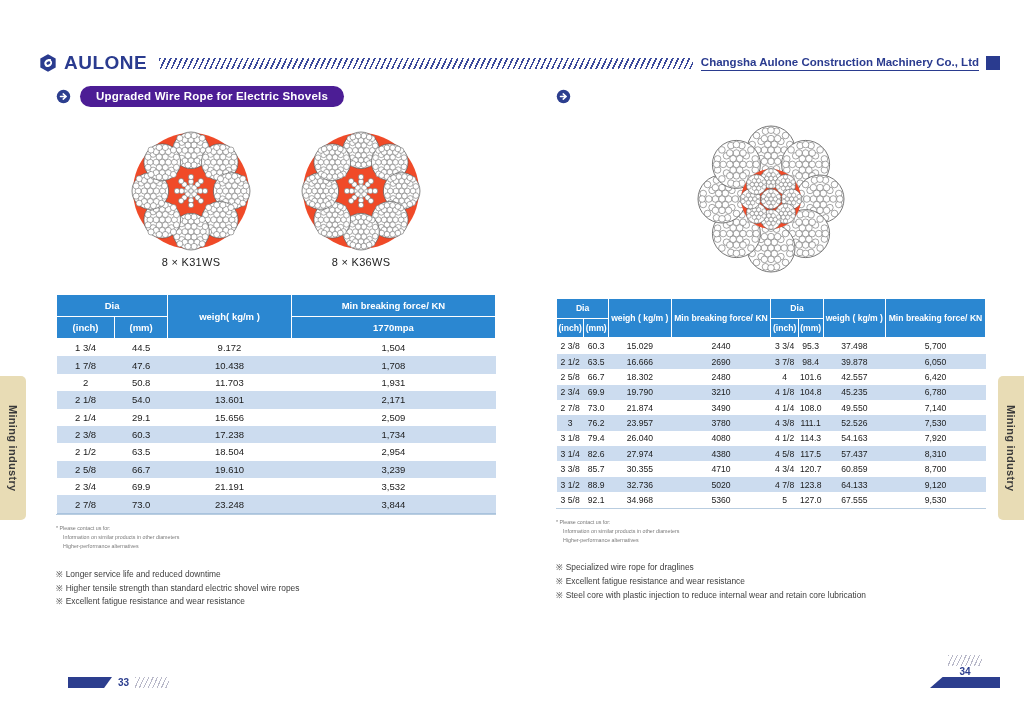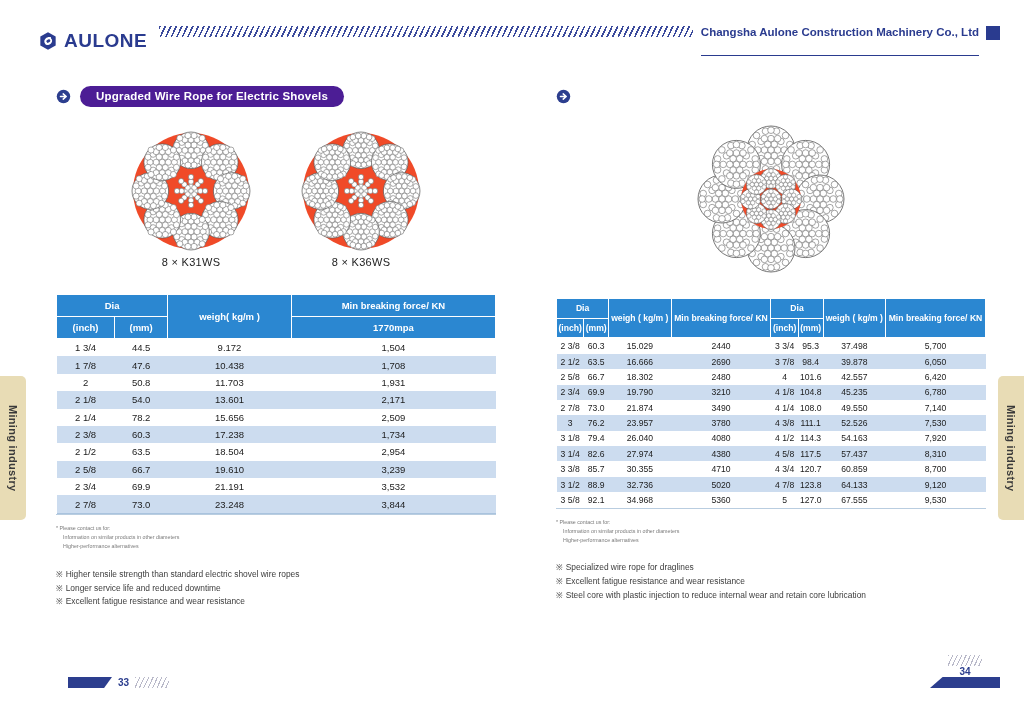--- a/index.html
+++ b/index.html
@@ -5,21 +5,21 @@
   * { box-sizing: border-box; margin: 0; padding: 0; }
   html, body {
     width: 1024px; height: 724px;
     background: #ffffff;
     font-family: "Liberation Sans", sans-serif;
     overflow: hidden;
   }
   .page { position: relative; width: 1024px; height: 724px; background: #fff; }
 
   
-  .header { position: absolute; top: 26px; left: 0; width: 1024px; height: 30px; display: flex; }
+  .header { position: absolute; top: 48px; left: 0; width: 1024px; height: 30px; display: flex; align-items: center; }
   .logo-wrap { display: flex; align-items: center; margin-left: 38px; }
   .logo-mark { width: 20px; height: 20px; position: relative; }
   .logo-text { font-size: 19px; font-weight: bold; color: #2a3b8f; letter-spacing: 0.5px; margin-left: 6px; font-family: "Liberation Sans", sans-serif; }
   .hatch { flex: 1; height: 11px; margin: 0 8px 0 12px; position: relative; overflow: hidden; }
   .hatch::before {
     content: ""; position: absolute; inset: 0;
     background: repeating-linear-gradient(115deg, #3b4a9c 0px, #3b4a9c 1.6px, rgba(255,255,255,0) 1.6px, rgba(255,255,255,0) 5px);
   }
   .company { font-size: 11.5px; font-weight: bold; color: #2a3b8f; white-space: nowrap; padding-bottom: 2px; border-bottom: 1.5px solid #2a3b8f; }
   .header-sq { width: 14px; height: 14px; background: #2a3b8f; margin-left: 7px; margin-right: 24px; }
@@ -862,21 +862,21 @@
               <td>1,931</td>
             </tr>
             <tr>
               <td>2 1/8</td>
               <td>54.0</td>
               <td>13.601</td>
               <td>2,171</td>
             </tr>
             <tr>
               <td>2 1/4</td>
-              <td>78.2</td>
+              <td>29.1</td>
               <td>15.656</td>
               <td>2,509</td>
             </tr>
             <tr>
               <td>2 3/8</td>
               <td>60.3</td>
               <td>17.238</td>
               <td>1,734</td>
             </tr>
             <tr>
@@ -911,22 +911,22 @@
     <div class="note">
       <div>
         <span class="star">*</span>
         <span>Please contact us for:</span>
       </div>
       <div class="note-indent">Information on similar products in other diameters</div>
       <div class="note-indent">Higher-performance alternatives</div>
     </div>
 
     <div class="bullets" id="left-bullets">
+        <div><span class="b-mark">※</span>Longer service life and reduced downtime</div>
         <div><span class="b-mark">※</span>Higher tensile strength than standard electric shovel wire ropes</div>
-        <div><span class="b-mark">※</span>Longer service life and reduced downtime</div>
         <div><span class="b-mark">※</span>Excellent fatigue resistance and wear resistance</div>
       </div>
   </div>
 
   <div class="col right">
 
     <div class="sec-title">
       <span class="arrow-icon">
         <svg width="15" height="15" viewBox="0 0 20 20">
           <circle cx="10" cy="10" r="9" fill="#2c3e8e"></circle>

